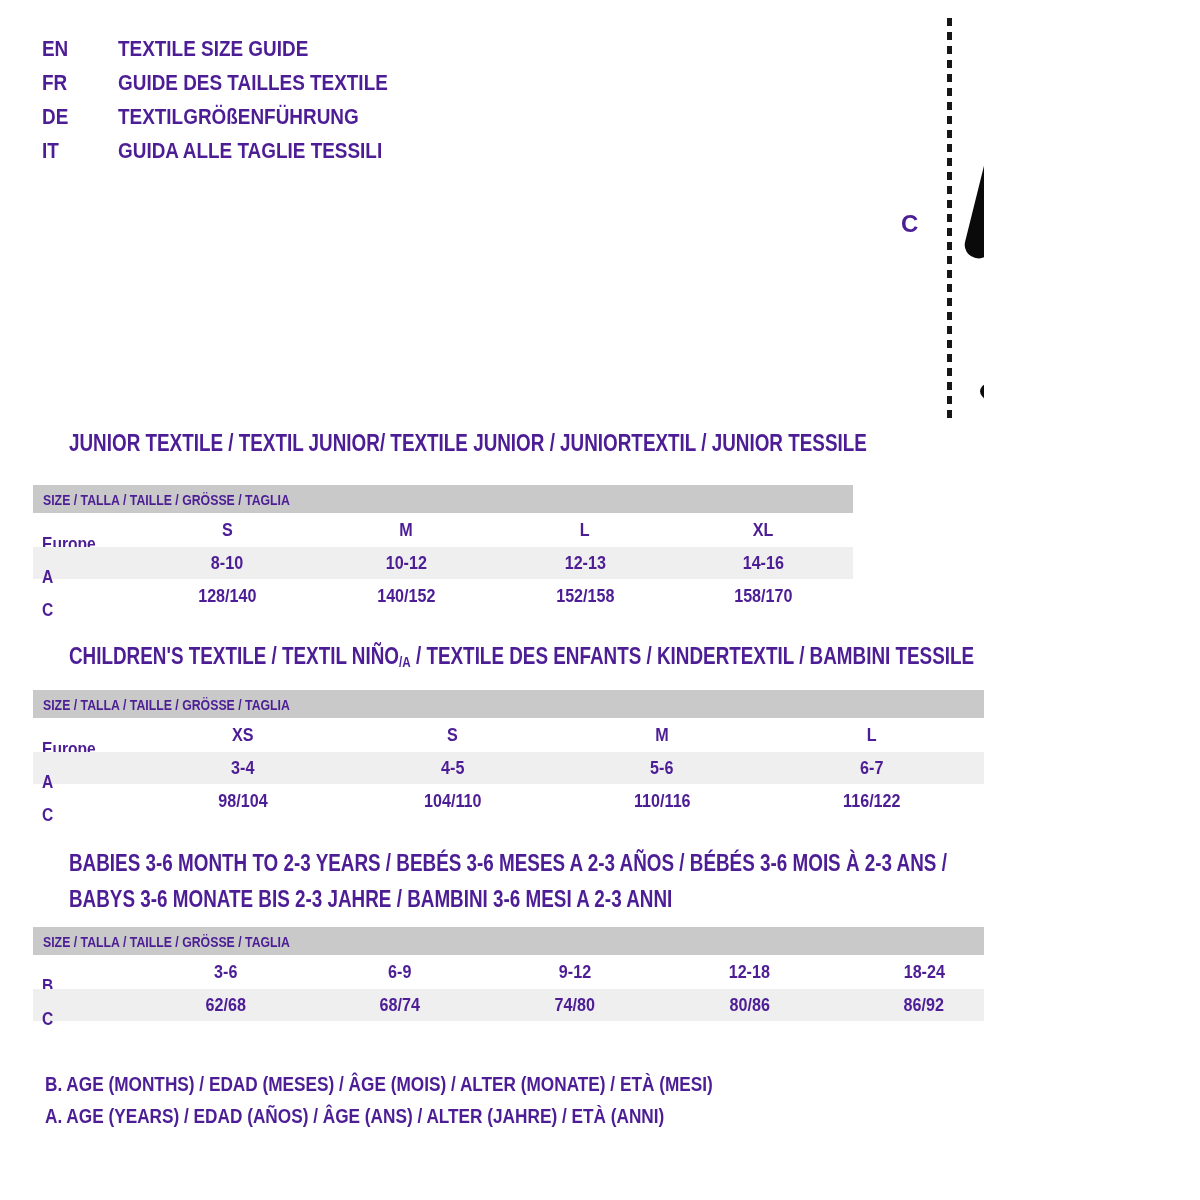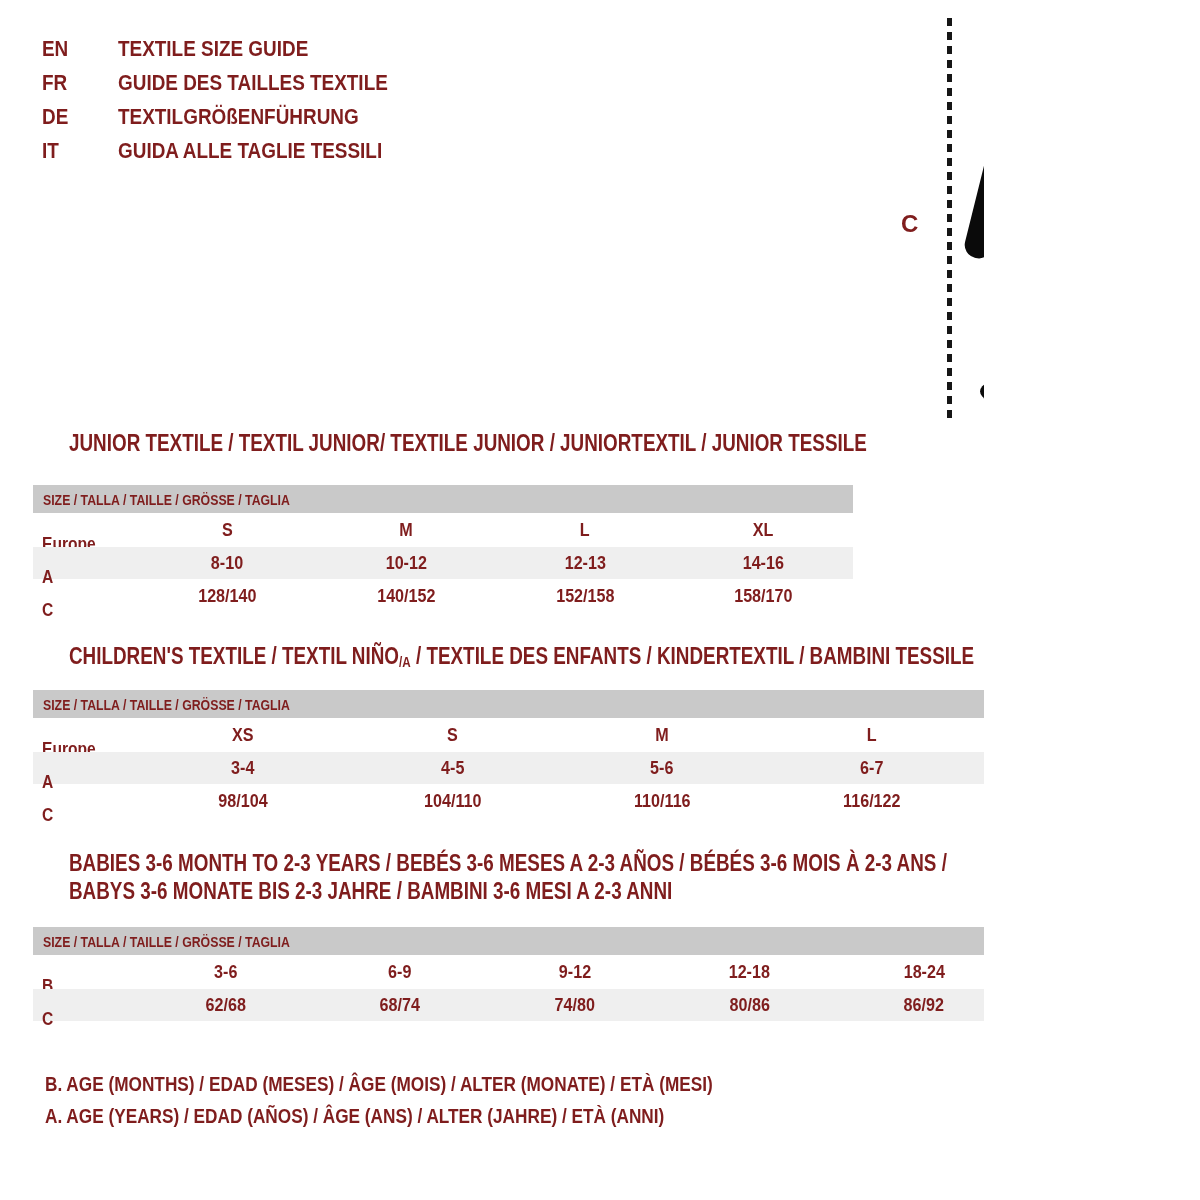--- a/index.html
+++ b/index.html
@@ -2,21 +2,21 @@
 <html><head>
 <meta charset="utf-8">
 <style>
   * { margin: 0; padding: 0; box-sizing: border-box; }
   html, body { background: #ffffff; }
   .page {
     position: relative;
     width: 984px;
     height: 1200px;
     background: #ffffff;
-    color: #7f1d1d;
+    color: #4c1d95;
     font-family: "Liberation Sans", sans-serif;
     overflow: hidden;
   }
   
   .cx  { display: inline-block; transform: scaleX(0.82); transform-origin: 0 50%; white-space: nowrap; }
   .cxc { display: inline-block; transform: scaleX(0.85); transform-origin: 50% 50%; white-space: nowrap; }
 
   
   .langs { position: absolute; top: 32px; left: 42px; }
   .lang-row { display: flex; height: 34px; align-items: center; font-size: 22px; font-weight: 700; }
@@ -35,21 +35,21 @@
   
   .size-table { position: absolute; left: 33px; }
   .t-junior   { top: 430px; width: 820px; }
   .t-children { top: 643px; width: 1153px; }
   .t-babies   { top: 850px; width: 1153px; }
 
   .table-title {
     position: absolute; left: 9px; top: 0;
     font-size: 23px; font-weight: 700; white-space: nowrap; margin-left: 27px;
   }
-  .title-line2 { top: 28px; }
+  .title-line2 { top: 36px; }
   .sub { font-size: 0.62em; position: relative; top: 0.18em; }
 
   .band {
     position: absolute; left: 0; right: 0; height: 28px;
     background: #c9c9c9; display: flex; align-items: center; padding-left: 10px;
     font-size: 15px; font-weight: 700;
   }
   .t-junior   .band { top: 55px; }
   .t-children .band { top: 47px; }
   .t-babies   .band { top: 77px; }

